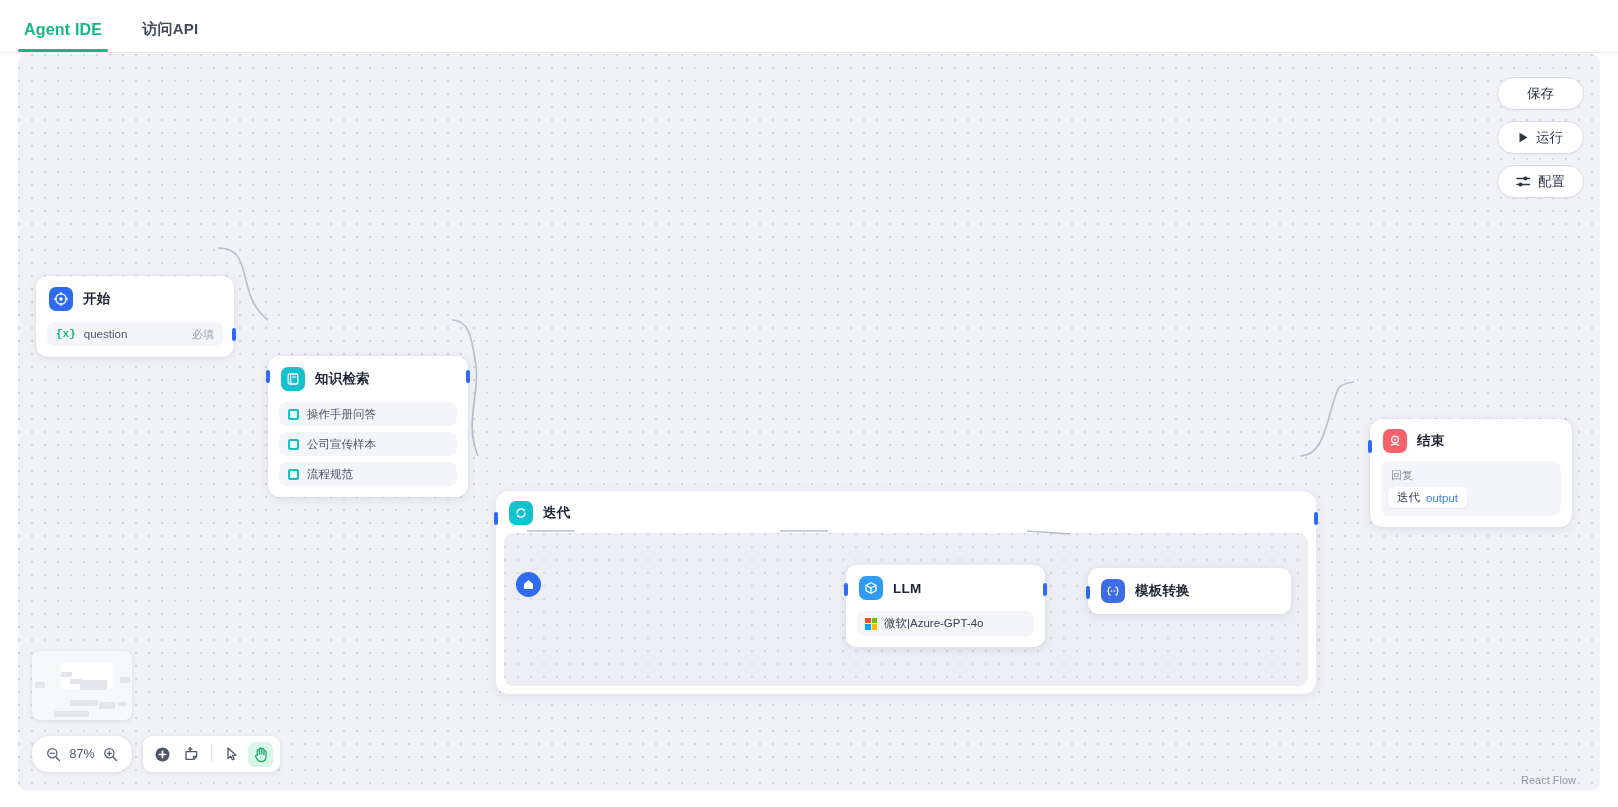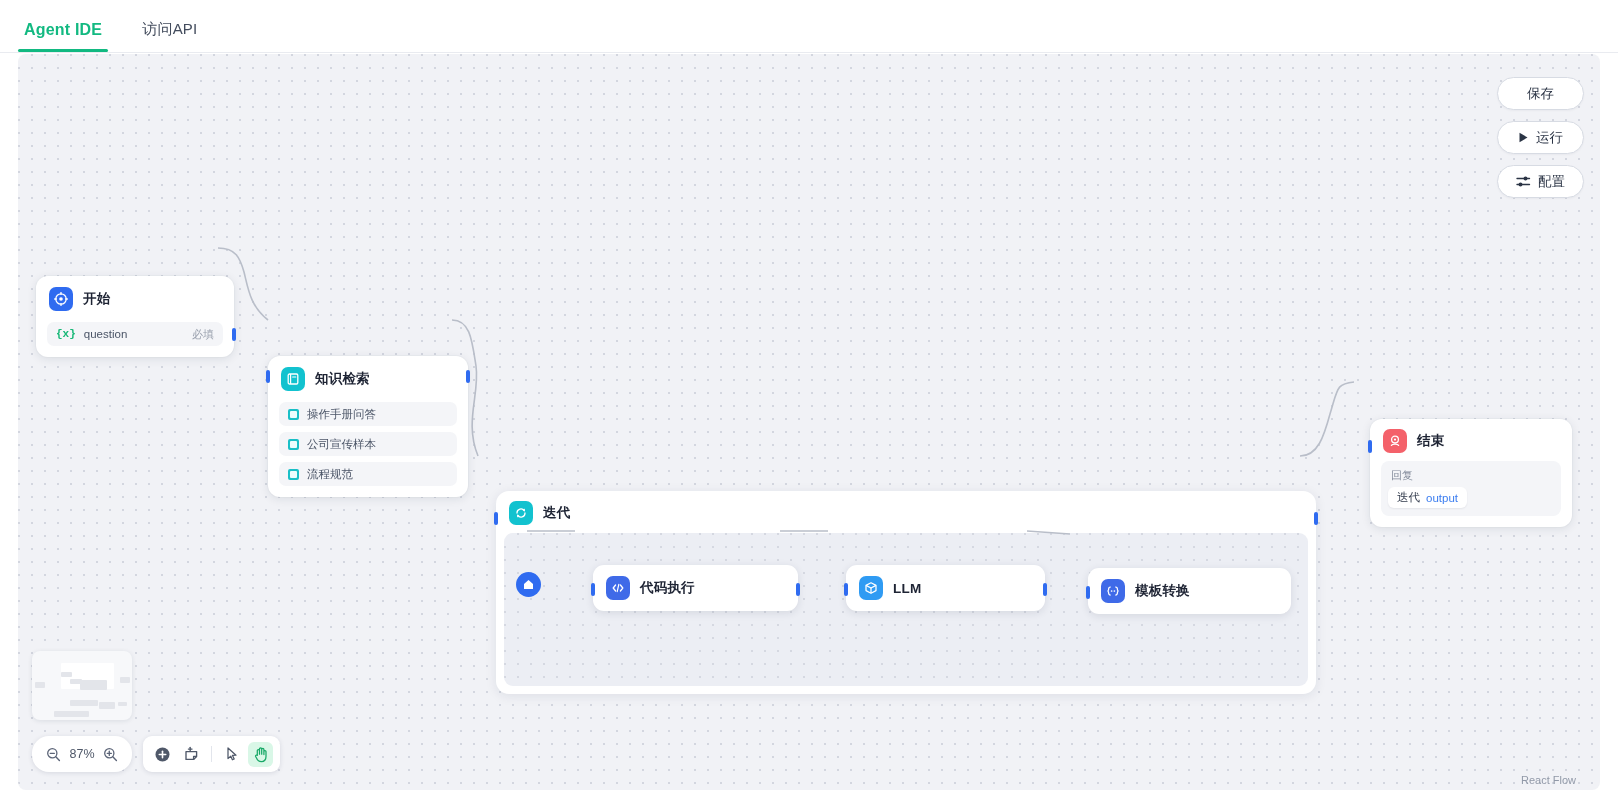--- a/index.html
+++ b/index.html
@@ -30,21 +30,21 @@
     cursor: pointer;
     letter-spacing: .2px;
   }
   .tab.active { color: #12b981; text-align: center; }
   .tab.active::after {
     content: ""; position: absolute;
     left: 0; right: 0; bottom: 0;
     height: 3px; background: #12b981;
     border-radius: 2px;
   }
-  .tab:not(.active) { font-weight: 400; font-size: 15px; color: #424b5c; }
+  .tab:not(.active) { font-weight: 700; font-size: 15px; color: #424b5c; }
 
   
   .canvas {
     position: absolute;
     left: 18px; top: 54px;
     width: 1582px; height: 736px;
     background-color: #f1f2f6;
     background-image:
       radial-gradient(circle at 1px 1px, #d3d6df 1px, transparent 0);
     background-size: 13px 13px;
@@ -405,45 +405,42 @@
     <div class="handle" style="left:-2px; top:21px;"></div>
     <div class="handle" style="right:-2px; top:21px;"></div>
   </div>
 
   <div class="iter-start-dot">
     <svg width="13" height="13" viewBox="0 0 13 13">
       <path d="M6.5 2 L11 6 L11 11 L2 11 L2 6 Z" fill="#fff"></path>
     </svg>
   </div>
 
-  <div class="child-node" id="child-code">
-    <div class="node-head">
-      <div class="icon-sq icon-indigo">
-        <svg width="14" height="14" viewBox="0 0 14 14">
-          <path d="M4.6 4 L2.2 7 L4.6 10" fill="none" stroke="#fff" stroke-width="1.3" stroke-linecap="round" stroke-linejoin="round"></path>
-          <path d="M9.4 4 L11.8 7 L9.4 10" fill="none" stroke="#fff" stroke-width="1.3" stroke-linecap="round" stroke-linejoin="round"></path>
-          <line x1="7.8" y1="3.4" x2="6.2" y2="10.6" stroke="#fff" stroke-width="1.2" stroke-linecap="round"></line>
-        </svg>
-      </div>
-      <div class="node-title plain">代码执行</div>
-    </div>
-    <div class="handle" style="left:-2px; top:18px;"></div>
-    <div class="handle" style="right:-2px; top:18px;"></div>
-  </div>
 
   <div class="child-node" id="child-llm">
     <div class="node-head">
       <div class="icon-sq icon-lblue">
         <svg width="14" height="14" viewBox="0 0 14 14">
           <path d="M7 1.8 L12 4.4 L12 9.6 L7 12.2 L2 9.6 L2 4.4 Z" fill="none" stroke="#fff" stroke-width="1.25" stroke-linejoin="round"></path>
           <path d="M2 4.4 L7 7 L12 4.4" fill="none" stroke="#fff" stroke-width="1.25" stroke-linejoin="round"></path>
           <line x1="7" y1="7" x2="7" y2="12.2" stroke="#fff" stroke-width="1.25"></line>
         </svg>
       </div>
       <div class="node-title plain">LLM</div>
+    </div>
+    <div class="node-body">
+      <div class="model-chip">
+        <span class="ms-logo">
+          <i style="background:#f25022"></i>
+            <i style="background:#7fba00"></i>
+          <i style="background:#00a4ef"></i>
+            <i style="background:#ffb900"></i>
+        </span>
+        <span>微软|Azure-GPT-4o</span>
+      </div>
     </div>
     <div class="handle" style="left:-2px; top:18px;"></div>
     <div class="handle" style="right:-2px; top:18px;"></div>
   </div>
 
   <div class="child-node" id="child-tpl">
     <div class="node-head">
       <div class="icon-sq icon-indigo">
         <svg width="14" height="14" viewBox="0 0 14 14">
           <path d="M4.4 3 C3 3 2.6 4 2.6 5.2 C2.6 6.2 2 6.5 2 7 C2 7.5 2.6 7.8 2.6 8.8 C2.6 10 3 11 4.4 11" fill="none" stroke="#fff" stroke-width="1.2" stroke-linecap="round"></path>

